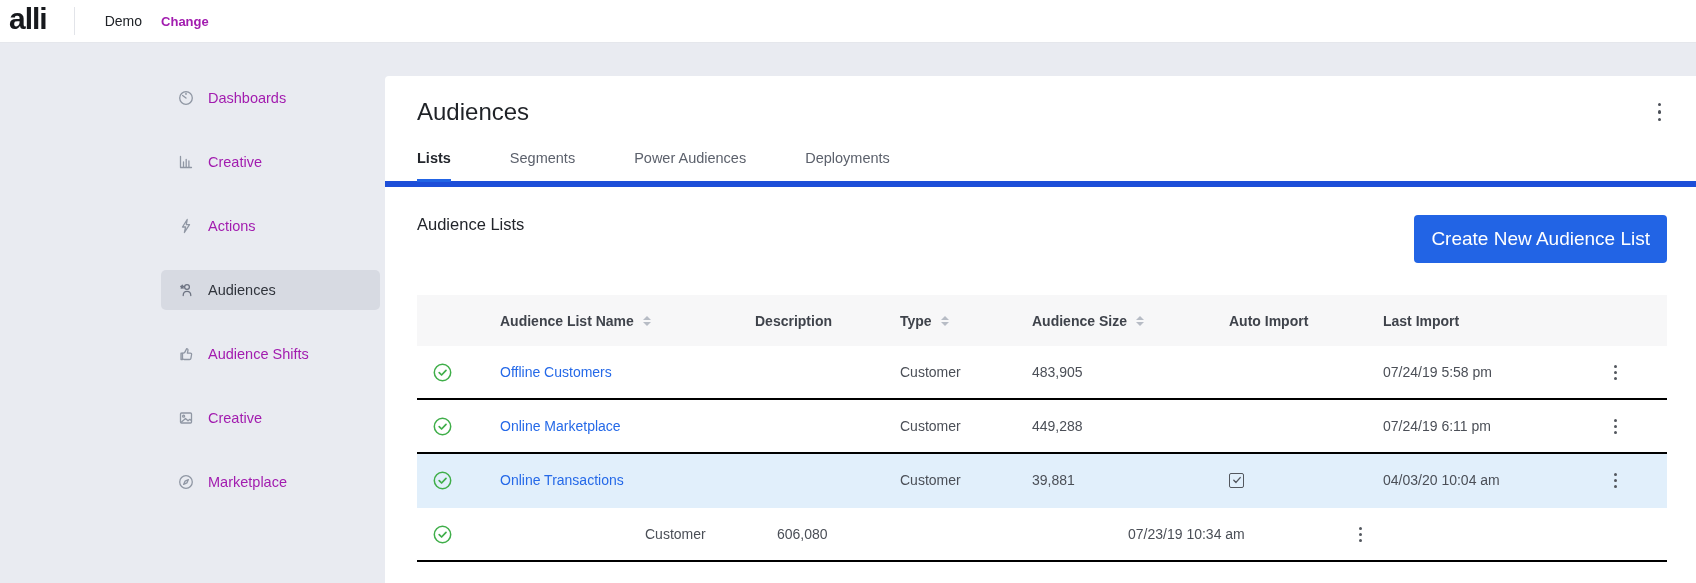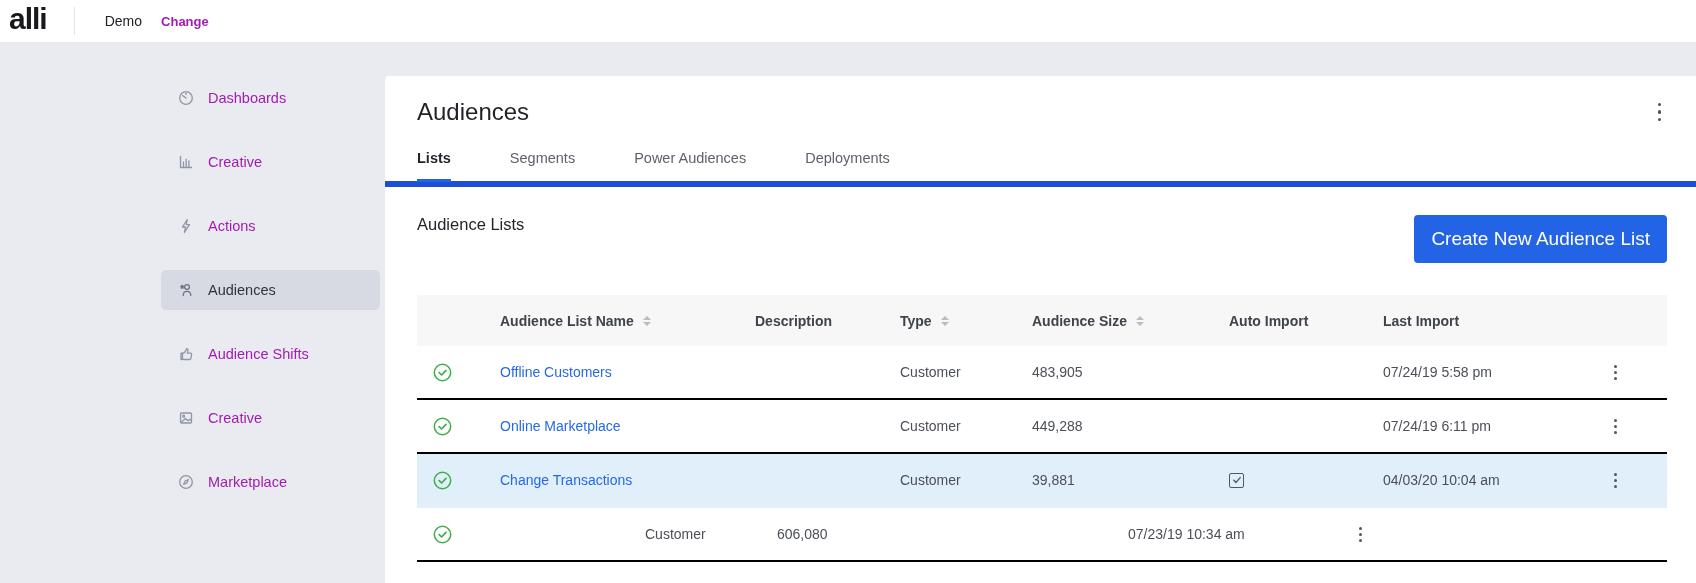--- a/index.html
+++ b/index.html
@@ -270,21 +270,21 @@
           <div class="row highlighted">
             <div class="cell col-status">
               <span class="status-ok">
                 <svg width="19" height="19" viewBox="0 0 19 19">
                   <circle cx="9.5" cy="9.5" r="8.2" fill="none" stroke="#3fae49" stroke-width="1.5"></circle>
                   <path d="M6.2 9.7 L8.6 12 L13 7.4" fill="none" stroke="#3fae49" stroke-width="1.7" stroke-linecap="round" stroke-linejoin="round"></path>
                 </svg>
               </span>
             </div>
             <div class="cell col-name">
-              <a class="name-link">Change Transactions</a>
+              <a class="name-link">Online Transactions</a>
             </div>
             <div class="cell col-description"></div>
             <div class="cell col-type">Customer</div>
             <div class="cell col-size">39,881</div>
             <div class="cell col-auto_import">
               <span class="checkbox">
                 <svg width="10" height="10" viewBox="0 0 10 10">
                   <path d="M1.8 5.2 L4 7.4 L8.2 2.6" fill="none" stroke="#53575e" stroke-width="1.4" stroke-linecap="round" stroke-linejoin="round"></path>
                 </svg>
               </span>

